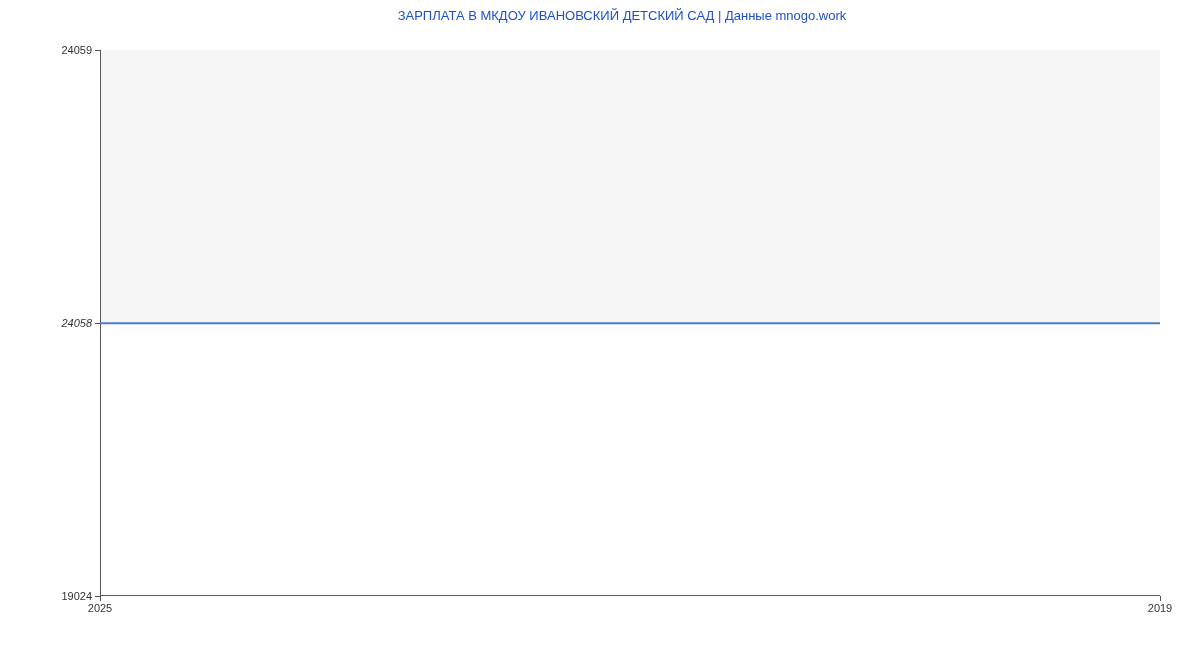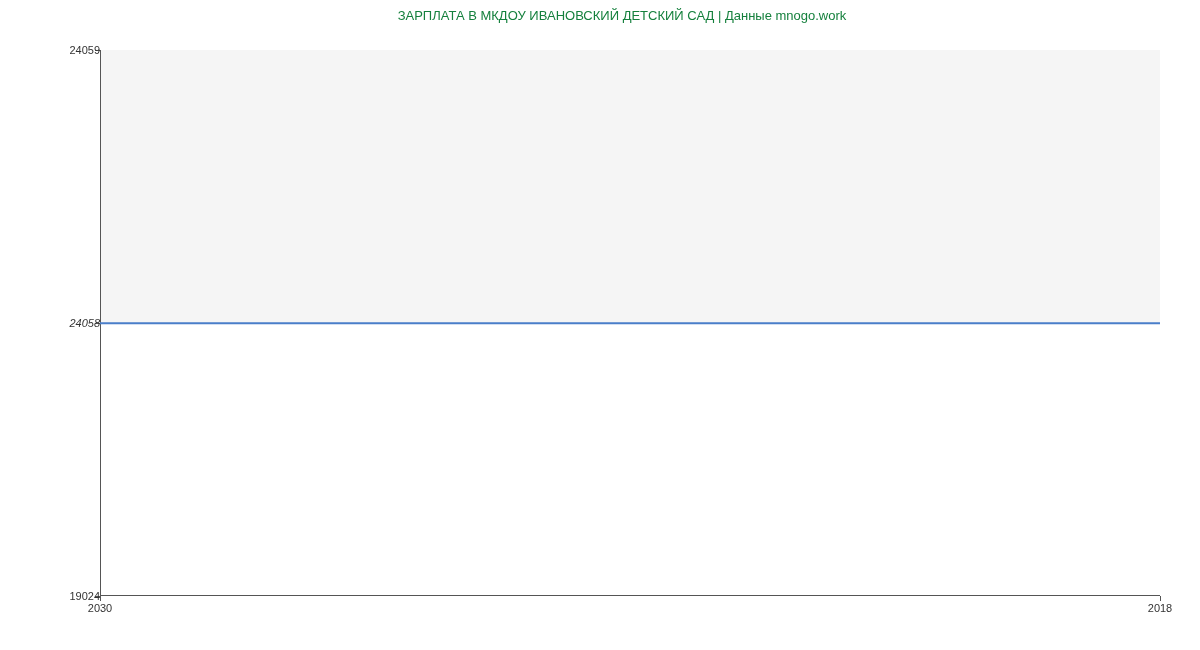--- a/index.html
+++ b/index.html
@@ -10,21 +10,21 @@
       font-family: Arial, Helvetica, sans-serif;
       position: relative;
     }
     .chart-title {
       position: absolute;
       top: 8px;
       left: 0;
       right: 0;
       text-align: center;
       font-size: 13px;
-      color: #15803d;
+      color: #1d4ed8;
       margin-left: 44px;
     }
     .chart-area {
       position: absolute;
       top: 50px;
       left: 100px;
       width: 1060px;
       height: 546px;
     }
     .plot-background {
@@ -47,20 +47,21 @@
     }
     .axis-bottom {
       bottom: 0;
       left: 0;
       width: 100%;
       height: 1px;
     }
     .y-tick-label {
       position: absolute;
       right: 100%;
+      margin-right: 8px;
       font-size: 11px;
       color: #333;
       transform: translateY(-50%);
       white-space: nowrap;
     }
     .y-tick {
       position: absolute;
       left: -5px;
       width: 5px;
       height: 1px;
@@ -105,19 +106,19 @@
   <div class="y-tick" style="top:0%;"></div>
   <div class="y-tick-label" style="top:0%;">24059</div>
 
   <div class="y-tick" style="top:50%;"></div>
   <div class="y-tick-label" style="top:50%;font-style:italic;">24058</div>
 
   <div class="y-tick" style="top:100%;"></div>
   <div class="y-tick-label" style="top:100%;">19024</div>
 
   <div class="x-tick" style="left:0%;"></div>
-  <div class="x-tick-label" style="left:0%;">2030</div>
+  <div class="x-tick-label" style="left:0%;">2025</div>
 
   <div class="x-tick" style="left:100%;"></div>
-  <div class="x-tick-label" style="left:100%;">2018</div>
+  <div class="x-tick-label" style="left:100%;">2019</div>
 
   <div class="data-line" style="top:50%;"></div>
 </div>
 
 </body></html>

